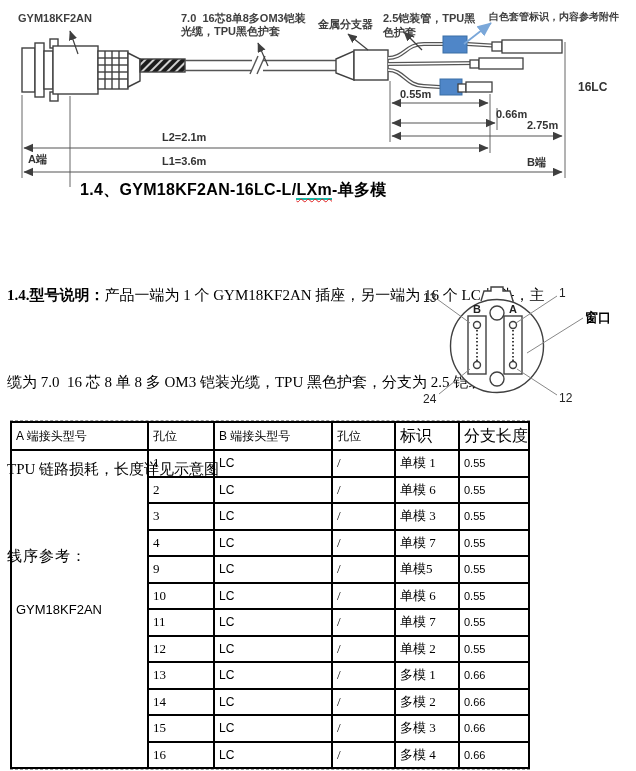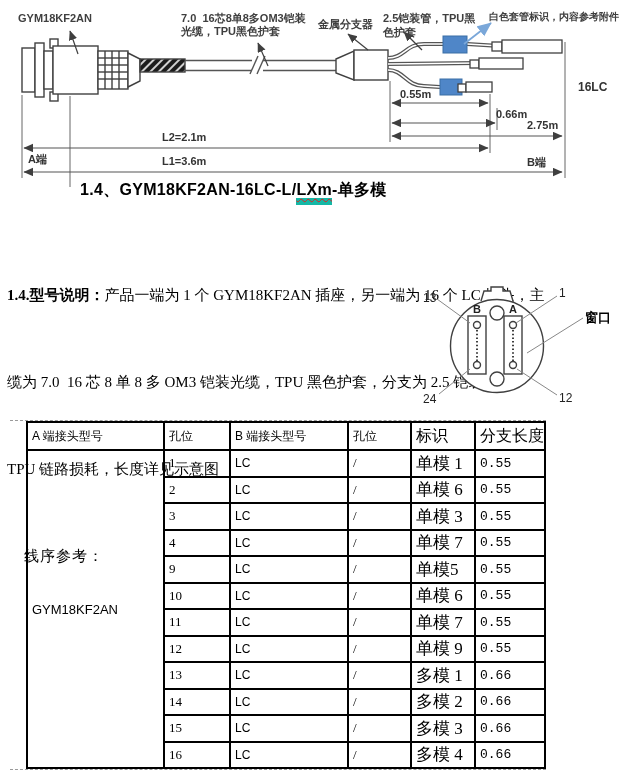--- a/index.html
+++ b/index.html
@@ -3,37 +3,37 @@
 <meta charset="utf-8">
 <style>
   html,body{margin:0;padding:0;background:#fff;}
   #canvas{position:relative;width:636px;height:771px;background:#fff;overflow:hidden;
           font-family:"Liberation Serif",serif;color:#000;}
   svg text{font-family:"Liberation Sans",sans-serif;}
   .calloutTxt{font-size:11px;font-weight:bold;fill:#3f3f3f;}
   .dimTxt{font-size:11px;font-weight:bold;fill:#333;}
   .heading{position:absolute;left:80px;top:180px;font-family:"Liberation Sans",sans-serif;
            font-weight:bold;font-size:16px;letter-spacing:.3px;}
-  .squiggle{border-bottom:7px solid #14b8a6;text-decoration:underline wavy #e02020;
+  .squiggle{border-bottom:2px solid #14b8a6;text-decoration:underline wavy #e02020;
             text-decoration-thickness:1px;text-underline-offset:3px;}
   .bodyText{position:absolute;left:7px;top:223px;width:625px;font-size:15px;line-height:29px;
             white-space:pre-wrap;}
   .bodyText b{font-family:"Liberation Serif",serif;}
-  .ktext{letter-spacing:1px;margin-left:17px;}
+  .ktext{letter-spacing:1px;}
   .tblWrap{position:absolute;left:10px;top:420px;border-top:1px dashed #9a9a9a;border-bottom:1px dashed #9a9a9a;}
-  table.spec{border-collapse:collapse;table-layout:fixed;margin-left:16px;}
+  table.spec{border-collapse:collapse;table-layout:fixed;}
   table.spec td,table.spec th{border:2px solid #000;padding:0 0 0 4px;text-align:left;
             font-weight:normal;overflow:hidden;white-space:nowrap;}
   table.spec th{height:26px;font-family:"Liberation Sans",sans-serif;font-size:12px;}
   table.spec th.big{font-family:Liberation Serif, serif;font-size:16px;}
   table.spec td{height:24.5px;}
   td.hole{font-family:"Liberation Serif",serif;font-size:13px;}
   td.lc{font-family:"Liberation Sans",sans-serif;font-size:12px;}
-  td.mark{font-family:"Liberation Serif",serif;font-size:17px;}
-  td.len{font-family:Liberation Mono, monospace;font-size:13px;}
+  td.mark{font-family:"Liberation Serif",serif;font-size:13px;}
+  td.len{font-family:Liberation Sans, sans-serif;font-size:11px;}
   td.acol{font-family:"Liberation Sans",sans-serif;font-size:13px;vertical-align:middle;}
 </style>
 </head>
 <body>
 
 <div id="canvas">
 
   <svg width="636" height="210" viewBox="0 0 636 210" style="position:absolute;left:0;top:0;">
     <defs>
       <pattern id="braid" width="6" height="6" patternUnits="userSpaceOnUse" patternTransform="rotate(45)">
@@ -256,21 +256,21 @@
       <td class="hole">11</td>
       <td class="lc">LC</td>
       <td class="hole">/</td>
       <td class="mark">单模 7</td>
       <td class="len">0.55</td>
     </tr>
     <tr>
       <td class="hole">12</td>
       <td class="lc">LC</td>
       <td class="hole">/</td>
-      <td class="mark">单模 9</td>
+      <td class="mark">单模 2</td>
       <td class="len">0.55</td>
     </tr>
     <tr>
       <td class="hole">13</td>
       <td class="lc">LC</td>
       <td class="hole">/</td>
       <td class="mark">多模 1</td>
       <td class="len">0.66</td>
     </tr>
     <tr>

